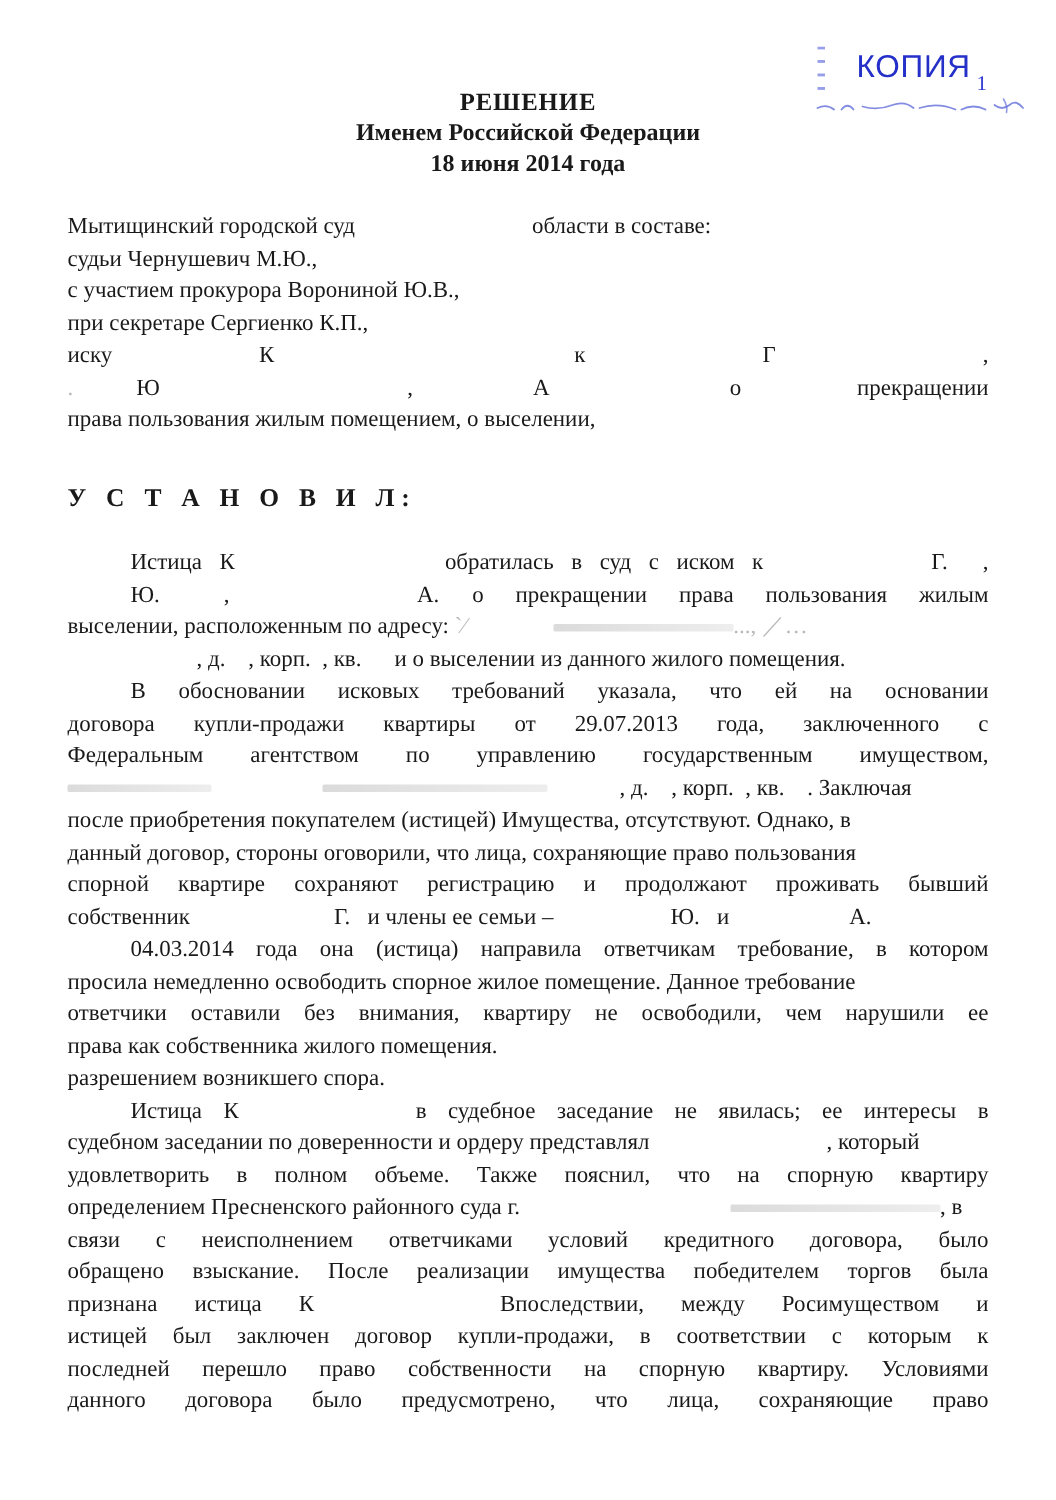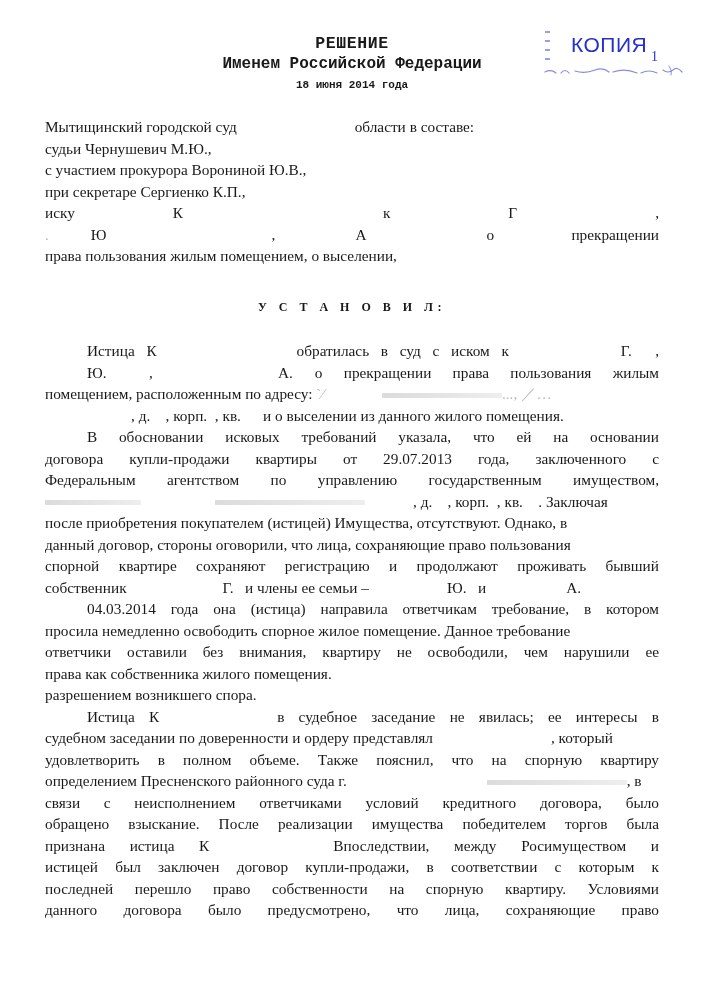--- a/index.html
+++ b/index.html
@@ -20,27 +20,27 @@
   .stamp-num{
     font-family:"Liberation Serif",serif;font-size:14px;color:#2a36cf;
     position:absolute;left:116px;top:24px;
   }
   .stamp-dots{position:absolute;left:10px;top:6px;width:5px;height:34px;
     background:linear-gradient(to bottom,#4450d8 0 2px,transparent 2px 7px) repeat-y;
     background-size:5px 9px;opacity:.55;}
   .stamp-scribble{position:absolute;left:6px;top:38px;width:152px;height:14px;opacity:.78;}
 
   
-  .title-block{padding-top:33px;text-align:center;font-family:Liberation Mono, monospace;}
+  .title-block{padding-top:57px;text-align:center;}
   .t1{font-size:16.5px;font-weight:bold;letter-spacing:.6px;line-height:21px;}
   .t2{font-size:16px;font-weight:bold;line-height:21px;}
-  .t3{font-size:11px;font-weight:bold;line-height:21px;}
+  .t3{font-size:16px;font-weight:bold;line-height:21px;}
 
   .ustanovil{
-    text-align:center;font-size:12px;font-weight:bold;
+    font-size:17px;font-weight:bold;
     letter-spacing:4.5px;margin-top:30px;margin-bottom:22px;
   }
 
   
   .body{padding:0 45px 0 45px;font-size:15.3px;line-height:21.5px;}
   .blk{margin-top:14px;font-family:Liberation Serif, serif;}
   p{margin:0;}
   .j{text-align:justify;text-align-last:justify;white-space:pre-wrap;}
   .jl{text-align:justify;text-align-last:left;}
   .left{text-align:left;white-space:pre-wrap;}
@@ -82,21 +82,21 @@
       <p class="j"><span>иску К</span><span style="display:inline-block;width:200px;"></span><span>к</span><span style="display:inline-block;width:118px;"></span><span>Г</span><span style="display:inline-block;width:138px;"></span><span>,</span></p>
       <p class="j"><span class="art">.</span><span style="display:inline-block;width:42px;"></span><span>Ю</span><span style="display:inline-block;width:165px;"></span><span>,</span><span style="display:inline-block;width:80px;"></span><span>А</span><span style="display:inline-block;width:120px;"></span><span>о прекращении</span></p>
       <p class="left">права пользования жилым помещением, о выселении,</p>
     </div>
 
     <div class="ustanovil">У С Т А Н О В И Л:</div>
 
     <div>
       <p class="j ind"><span>Истица К</span><span style="display:inline-block;width:140px;"></span><span>обратилась в суд с иском к</span><span style="display:inline-block;width:112px;"></span><span>Г.  ,</span></p>
       <p class="j ind"><span>Ю.  ,</span><span style="display:inline-block;width:125px;"></span><span>А.</span><span style="display:inline-block;width:22px;"></span><span>о прекращении права пользования жилым</span></p>
-      <p class="left"><span>помещением, расположенным по адресу:</span><span class="art"> `⁄</span><span class="smudge" style="width:120px;margin-left:58px;"></span><span class="art">..., ／…</span></p>
+      <p class="left"><span>выселении, расположенным по адресу:</span><span class="art"> `⁄</span><span class="smudge" style="width:120px;margin-left:58px;"></span><span class="art">..., ／…</span></p>
       <p class="left"><span style="display:inline-block;width:86px;"></span><span>, д.    , корп.  , кв.</span><span style="display:inline-block;width:22px;"></span><span>и о выселении из данного жилого помещения.</span></p>
     </div>
 
     <div>
       <p class="j ind">В обосновании исковых требований указала, что ей на основании</p>
       <p class="j">договора купли-продажи квартиры от 29.07.2013 года, заключенного с</p>
       <p class="j">Федеральным агентством по управлению государственным имуществом,</p>
       <p class="left"><span class="smudge" style="width:96px;"></span><span class="smudge" style="width:150px;margin-left:74px;"></span><span style="display:inline-block;width:48px;"></span><span>, д.    , корп.  , кв.    . Заключая</span></p>
       <p class="jl">после приобретения покупателем (истицей) Имущества, отсутствуют. Однако, в</p>
       <p class="jl">данный договор, стороны оговорили, что лица, сохраняющие право пользования</p>

